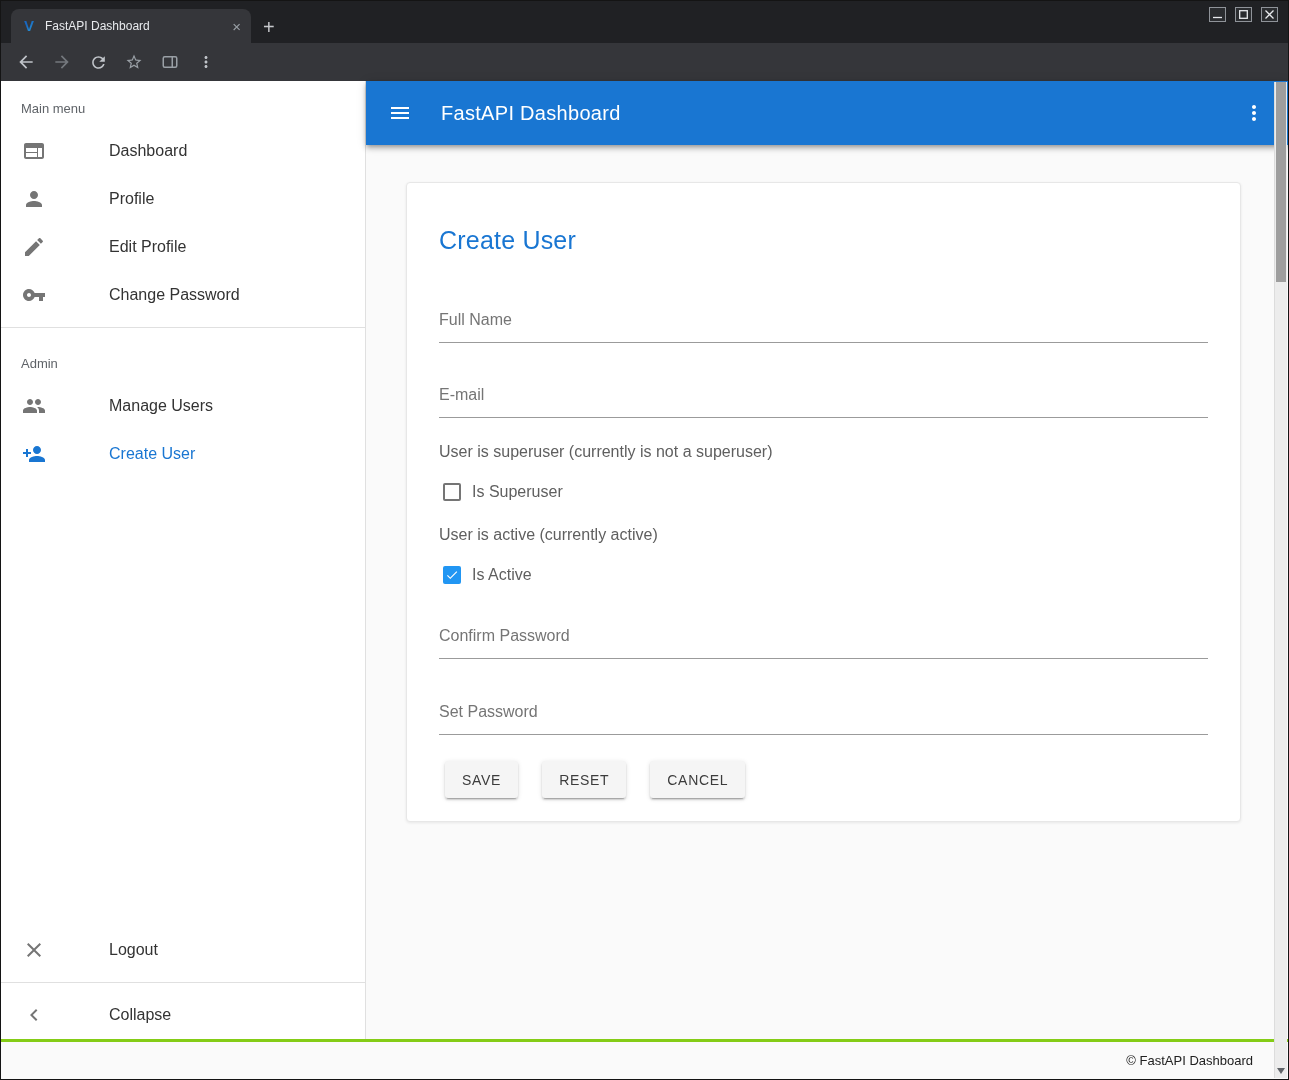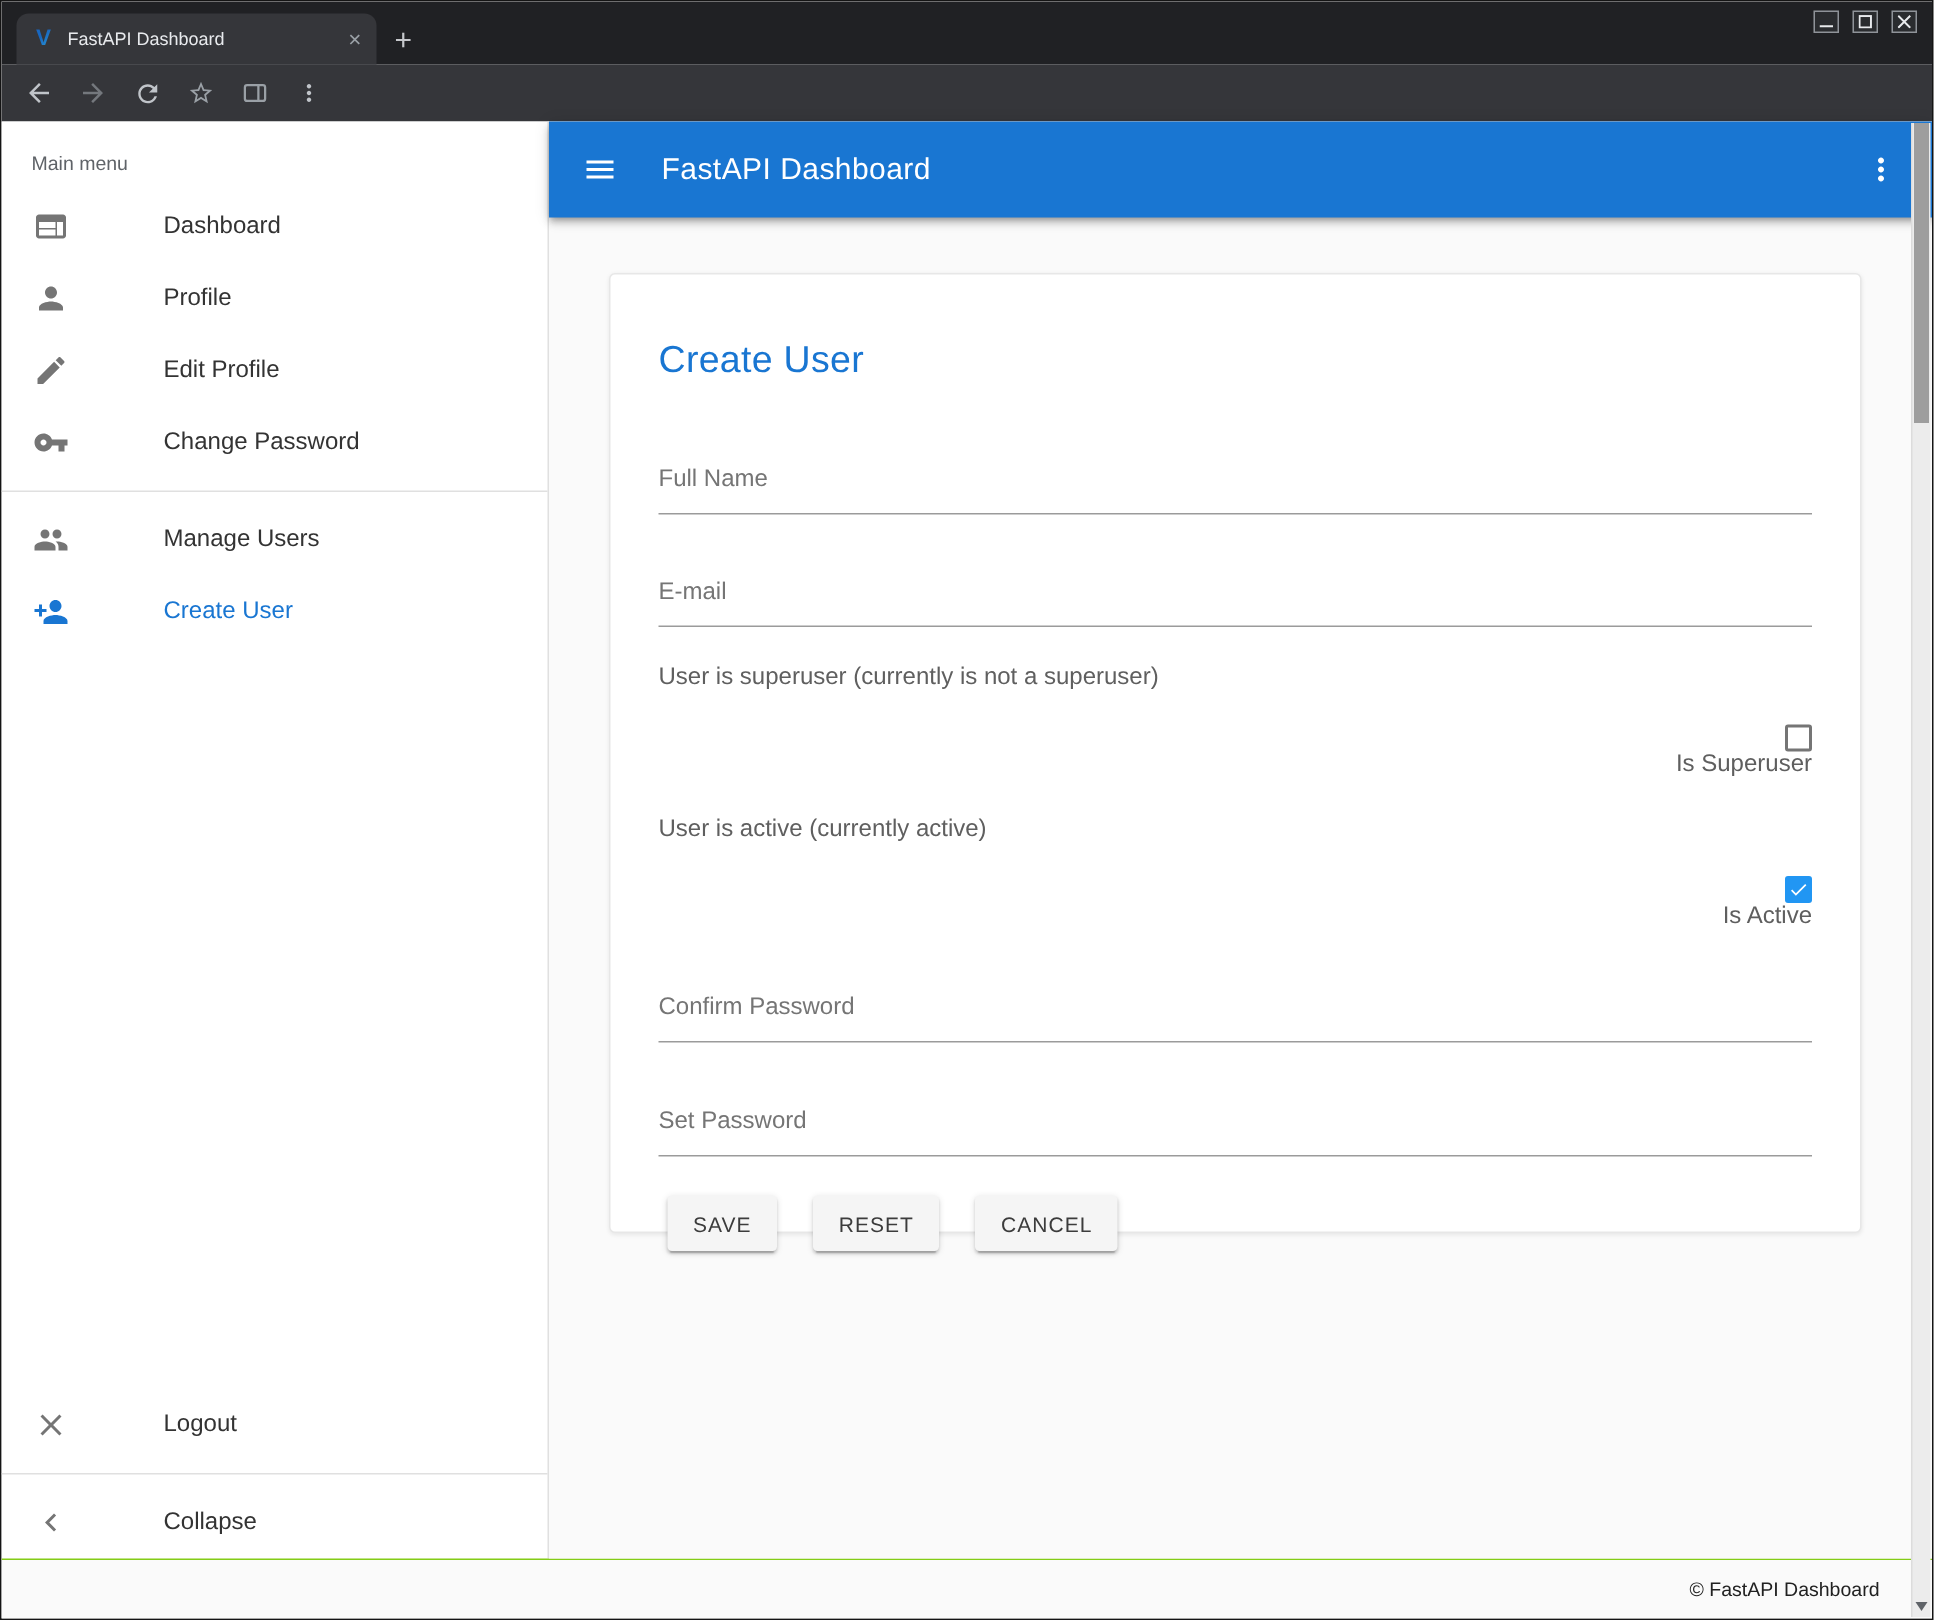--- a/index.html
+++ b/index.html
@@ -85,37 +85,37 @@
     box-shadow: 0 1px 3px rgba(0,0,0,.08);
     padding: 32px;
   }
   .card h2 { color: #1976d2; font-size: 25px; font-weight: 500; margin: 11px 0 0 0; letter-spacing: .2px; }
 
   .field { margin-top: 43px; border-bottom: 1px solid #9b9b9b; padding-bottom: 13px; cursor: text; }
   .field:first-of-type { margin-top: 56px; }
   .field-label { font-size: 16px; color: #757575; }
 
   .hint { margin-top: 25px; font-size: 16px; color: #5f5f5f; }
-  .check-row { margin-top: 22px; display: flex; align-items: flex-end; cursor: pointer; padding-left: 4px; flex-direction: column; }
+  .check-row { margin-top: 22px; display: flex; align-items: center; cursor: pointer; padding-left: 4px; }
   .checkbox { width: 18px; height: 18px; border-radius: 2px; flex: 0 0 auto; }
   .checkbox.unchecked { border: 2px solid #757575; background: #fff; }
   .checkbox.checked { background: #2196f3; display: flex; align-items: center; justify-content: center; }
   .check-label { margin-left: 11px; font-size: 16px; color: #5f5f5f; }
   .gap-lg { margin-top: 44px !important; }
 
   .btn-row { margin-top: 26px; display: flex; gap: 24px; padding-left: 6px; }
   .btn {
     height: 37px; padding: 0 17px; background: #f5f5f5; color: #3c3c3c;
     border: none; border-radius: 3px; font-family: "Liberation Sans", sans-serif;
     font-size: 14px; font-weight: 500; letter-spacing: .7px; cursor: pointer;
     box-shadow: 0 3px 1px -2px rgba(0,0,0,.2), 0 2px 2px 0 rgba(0,0,0,.14), 0 1px 5px 0 rgba(0,0,0,.12);
   }
 
   .page-footer {
-    height: 40px; flex: 0 0 auto; background: #fafafa; border-top: 1px solid #84cc16;
+    height: 40px; flex: 0 0 auto; background: #fafafa; border-top: 3px solid #84cc16;
     display: flex; align-items: center; justify-content: flex-end; padding-right: 35px;
   }
   .page-footer span { font-size: 13px; color: #212121; }
 
   
   .page-scrollbar {
     position: absolute; top: 81px; right: 1px; bottom: 1px; width: 13px;
     background: #ececec; border-left: 1px solid #dcdcdc; z-index: 5;
   }
   .scroll-thumb { position: absolute; top: 0; left: 1px; right: 1px; height: 200px; background: #9e9e9e; }
@@ -226,20 +226,21 @@
         <span class="nav-icon">
           <svg width="24" height="24" viewBox="0 0 24 24">
               <path fill="currentColor" d="M12.65 10C11.83 7.67 9.61 6 7 6c-3.31 0-6 2.69-6 6s2.69 6 6 6c2.61 0 4.83-1.67 5.65-4H17v4h4v-4h2v-4H12.65zM7 14c-1.1 0-2-.9-2-2s.9-2 2-2 2 .9 2 2-.9 2-2 2z"></path>
             </svg>
         </span>
         <span class="nav-label">Change Password</span>
       </div>
 
       <div class="divider"></div>
 
+      <div class="section-label">Admin</div>
 
       <div class="nav-item">
         <span class="nav-icon">
           <svg width="24" height="24" viewBox="0 0 24 24">
               <path fill="currentColor" d="M16 11c1.66 0 2.99-1.34 2.99-3S17.66 5 16 5c-1.66 0-3 1.34-3 3s1.34 3 3 3zm-8 0c1.66 0 2.99-1.34 2.99-3S9.66 5 8 5C6.34 5 5 6.34 5 8s1.34 3 3 3zm0 2c-2.33 0-7 1.17-7 3.5V19h14v-2.5c0-2.33-4.67-3.5-7-3.5zm8 0c-.29 0-.62.02-.97.05 1.16.84 1.97 1.97 1.97 3.45V19h6v-2.5c0-2.33-4.67-3.5-7-3.5z"></path>
             </svg>
         </span>
         <span class="nav-label">Manage Users</span>
       </div>
 

